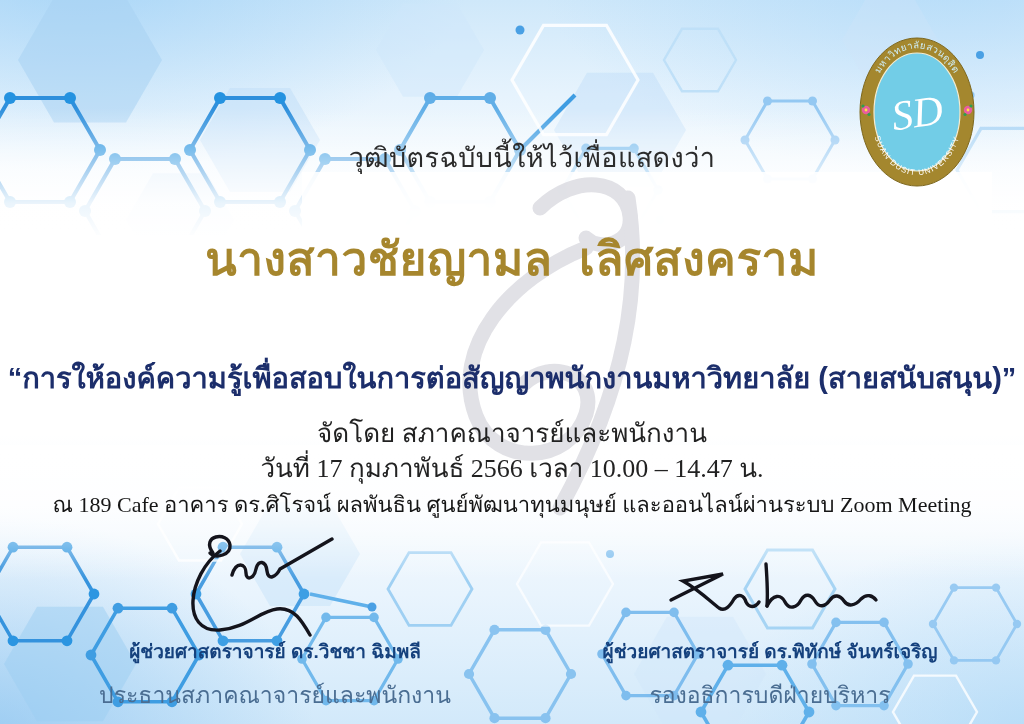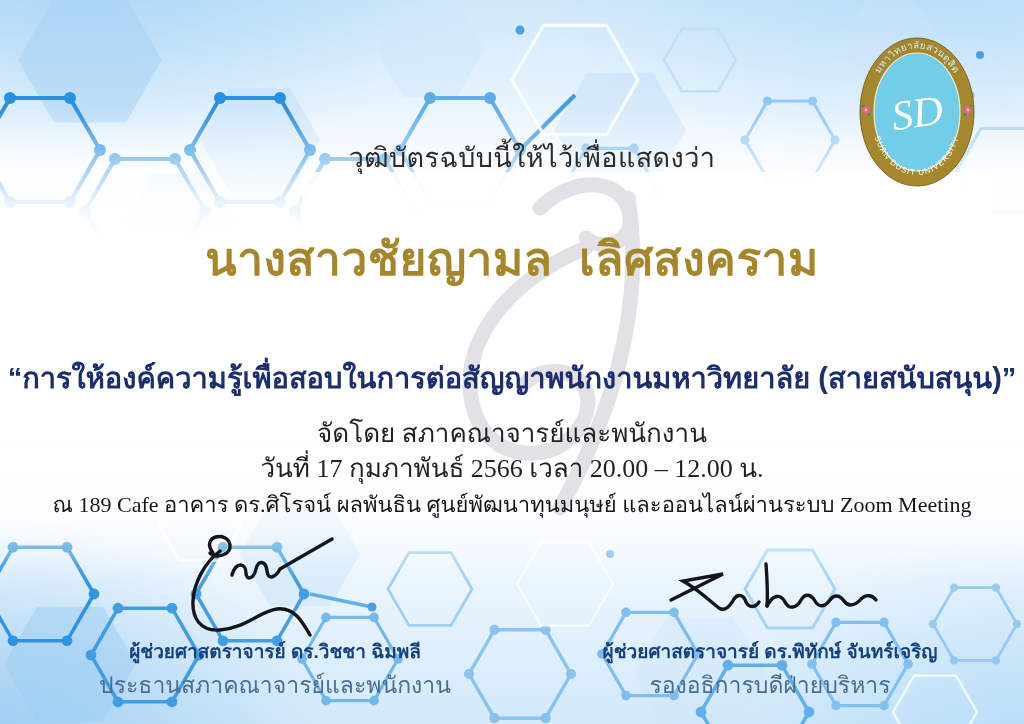--- a/index.html
+++ b/index.html
@@ -24,21 +24,21 @@
   .intro{top:136px;font-family:"Liberation Serif",serif;font-size:27px;color:#2b2b2b;letter-spacing:.4px;padding-left:20px;}
   .name{top:222px;font-size:46px;font-weight:bold;color:#a6862d;white-space:pre;letter-spacing:.5px;}
   .joined{top:316px;font-family:"Liberation Serif",serif;font-size:26px;color:#262626;letter-spacing:.6px;}
   .title{top:355px;font-size:29px;font-weight:bold;color:#1c2e6b;}
   .organizer{top:412px;font-family:"Liberation Serif",serif;font-size:26px;color:#222;}
   .date{top:447px;font-family:"Liberation Serif",serif;font-size:26px;color:#222;}
   .venue{top:487px;font-family:"Liberation Serif",serif;font-size:22px;color:#161616;text-align:center;}
   .sig-block{position:absolute;text-align:center;}
   .sig-left{left:95px;top:636px;width:360px;}
   .sig-right{left:585px;top:636px;width:370px;}
-  .sig-name{font-size:19px;font-weight:bold;color:#15417d;margin-bottom:1px;}
+  .sig-name{font-size:19px;font-weight:bold;color:#15417d;margin-bottom:11px;}
   .sig-title{font-family:Liberation Sans, sans-serif;font-size:23px;color:#4a6d92;}
   .seal{position:absolute;left:858px;top:36px;width:118px;height:152px;}
   .sig-ink{position:absolute;}
   .ink-left{left:180px;top:523px;width:220px;height:118px;}
   .ink-right{left:653px;top:550px;width:240px;height:85px;}
 </style>
 </head>
 <body>
 
 <div class="stage">
@@ -114,21 +114,21 @@
       <path d="M 150 40 C 185 6 235 10 240 48 C 243 76 210 84 196 70"></path>
       <path d="M 238 30 C 252 120 236 220 170 340"></path>
       <path d="M 196 80 C 120 110 60 180 86 248 C 106 300 180 296 196 246 C 208 206 160 190 134 216"></path>
     </g>
   </svg>
 
   <div class="line intro">วุฒิบัตรฉบับนี้ให้ไว้เพื่อแสดงว่า</div>
   <div class="line name">นางสาวชัยญามล  เลิศสงคราม</div>
   <div class="line title">“การให้องค์ความรู้เพื่อสอบในการต่อสัญญาพนักงานมหาวิทยาลัย (สายสนับสนุน)”</div>
   <div class="line organizer">จัดโดย สภาคณาจารย์และพนักงาน</div>
-  <div class="line date">วันที่ 17 กุมภาพันธ์ 2566 เวลา 20.00 – 12.00 น.</div>
+  <div class="line date">วันที่ 17 กุมภาพันธ์ 2566 เวลา 10.00 – 14.47 น.</div>
   <div class="line venue">ณ 189 Cafe อาคาร ดร.ศิโรจน์ ผลพันธิน ศูนย์พัฒนาทุนมนุษย์ และออนไลน์ผ่านระบบ Zoom Meeting</div>
 
   <svg class="sig-ink ink-left" viewBox="0 0 220 118">
     <g fill="none" stroke="#14141c" stroke-width="3.4" stroke-linecap="round">
       <path d="M 33 30 C 20 12 48 8 50 22 C 51 32 36 36 30 30"></path>
       <path d="M 52 52 C 56 38 66 40 66 50 C 66 58 74 56 76 46 C 78 36 86 38 87 48 C 88 58 96 54 100 46 L 152 16"></path>
       <path d="M 40 28 C 8 52 0 110 40 107 C 66 105 80 88 97 86 C 114 84 122 98 130 112"></path>
     </g>
   </svg>
   <svg class="sig-ink ink-right" viewBox="0 0 240 85">

